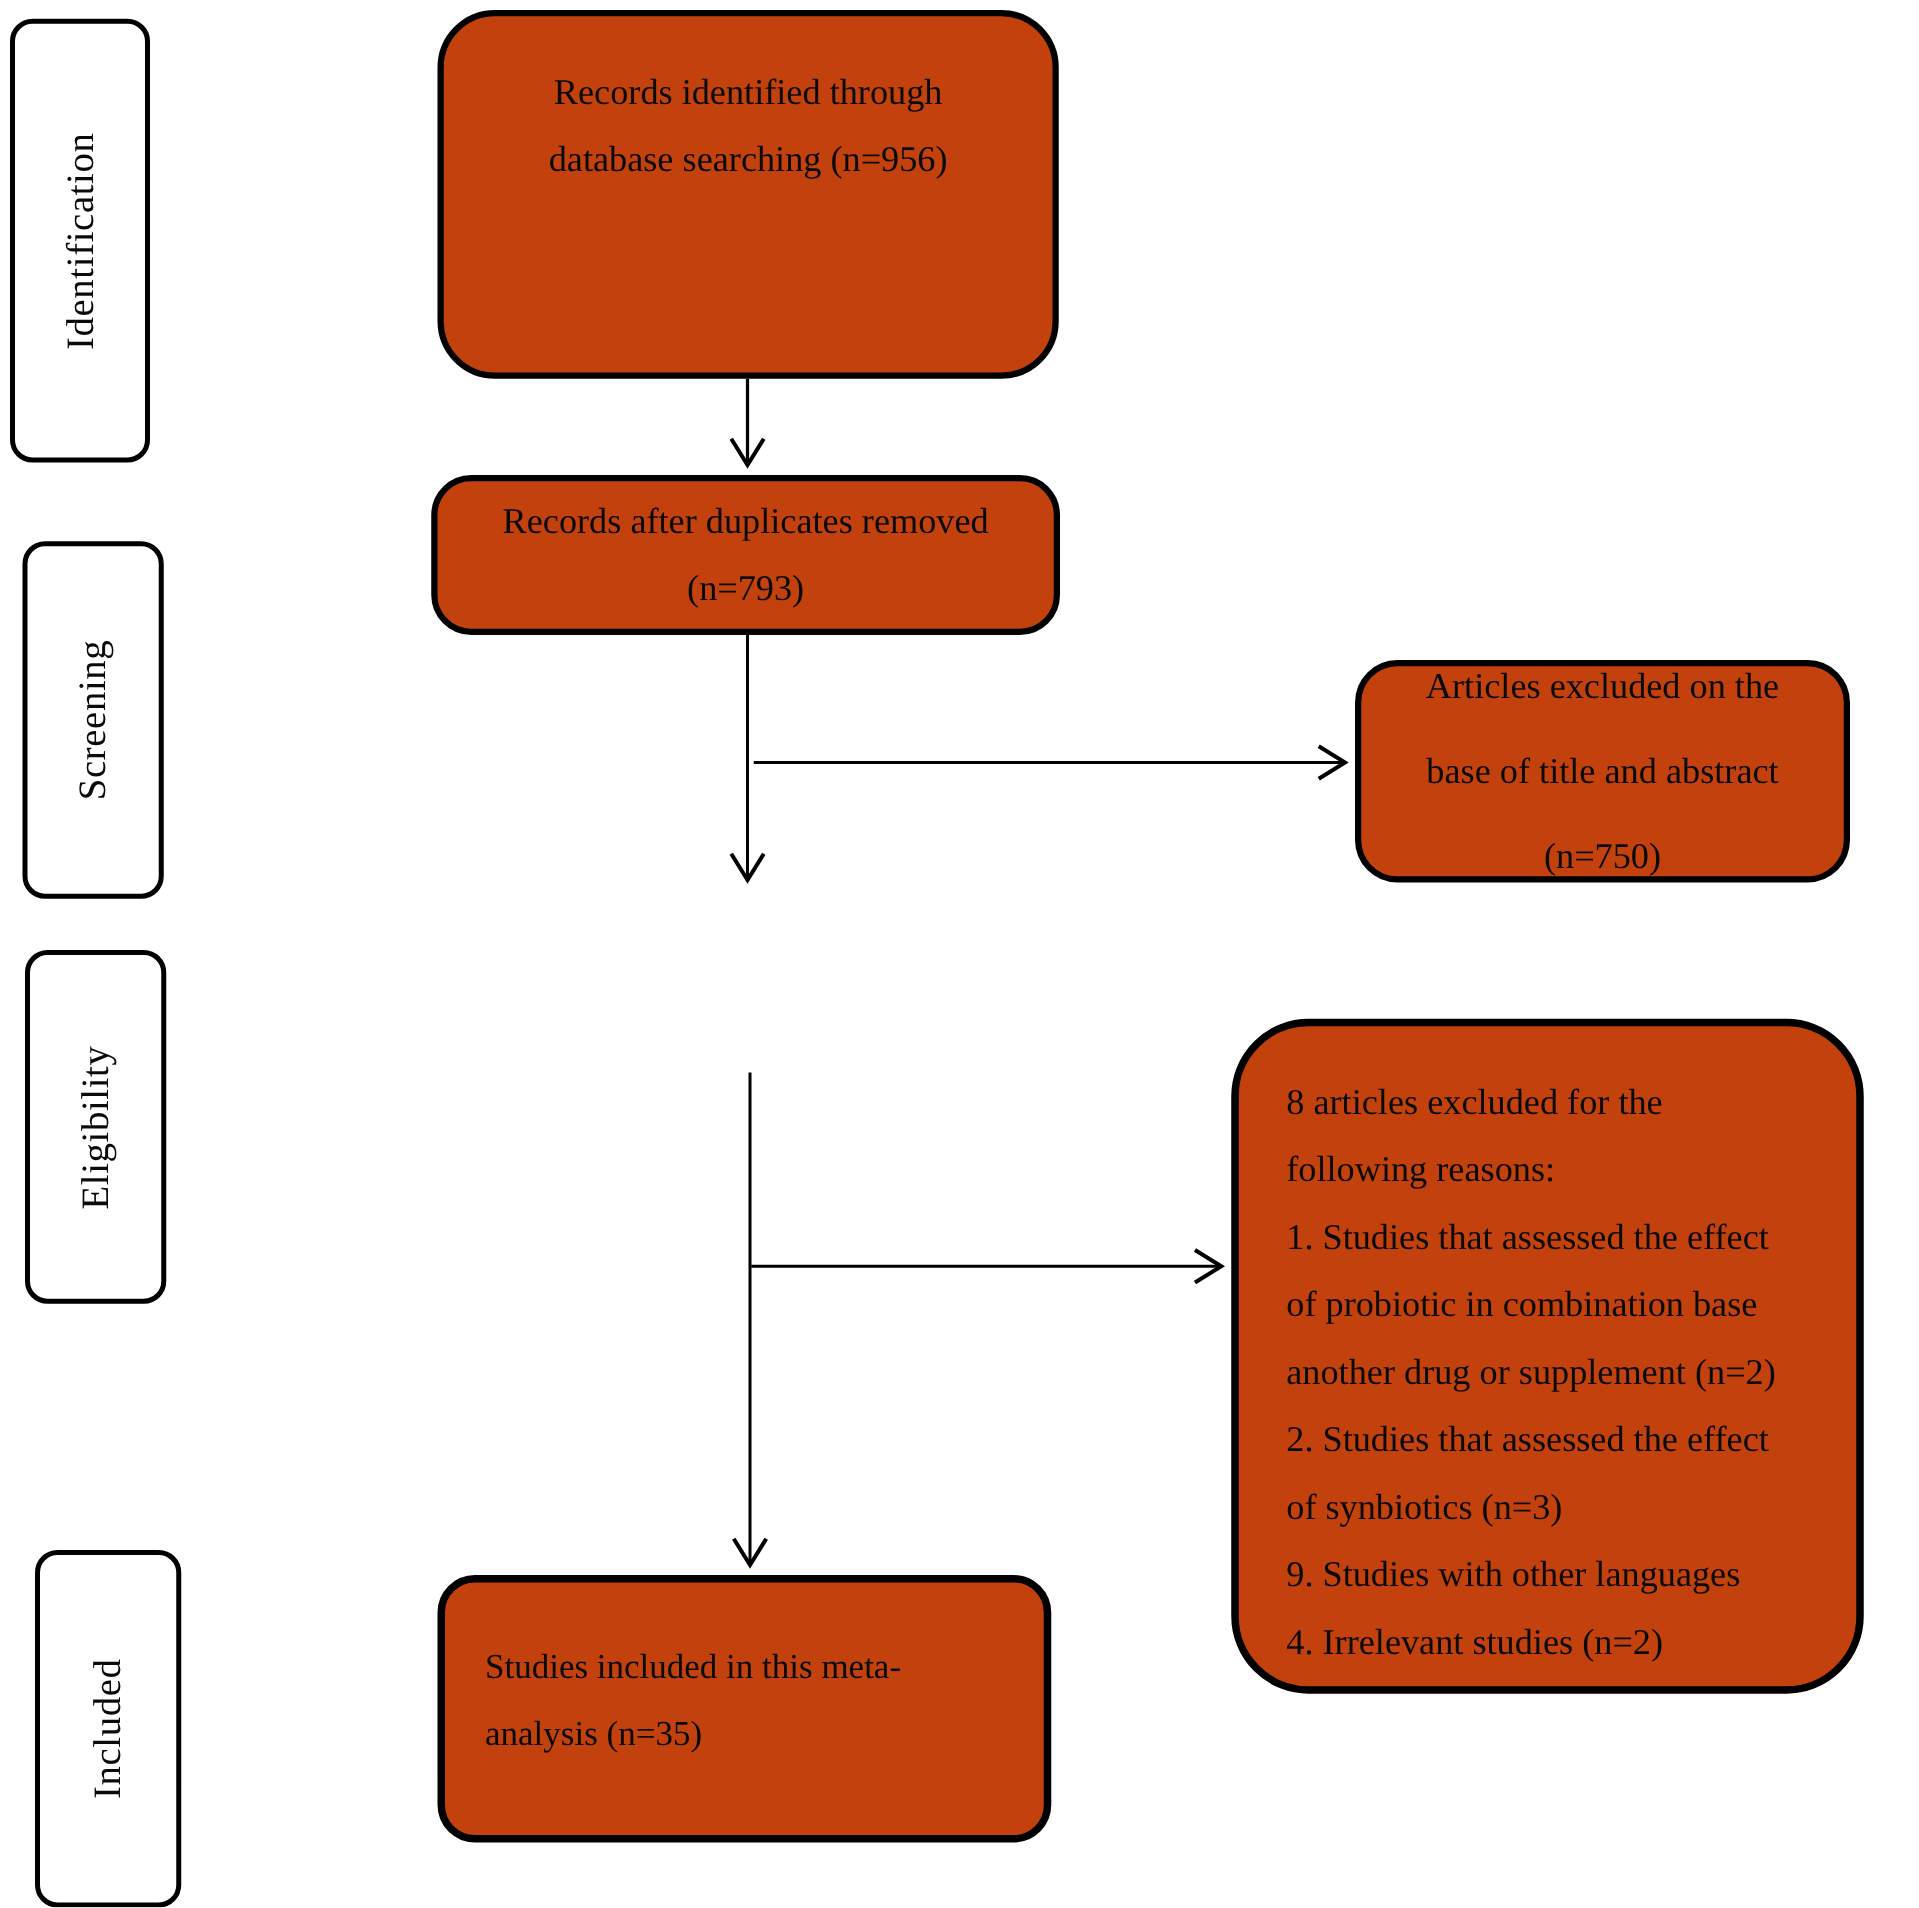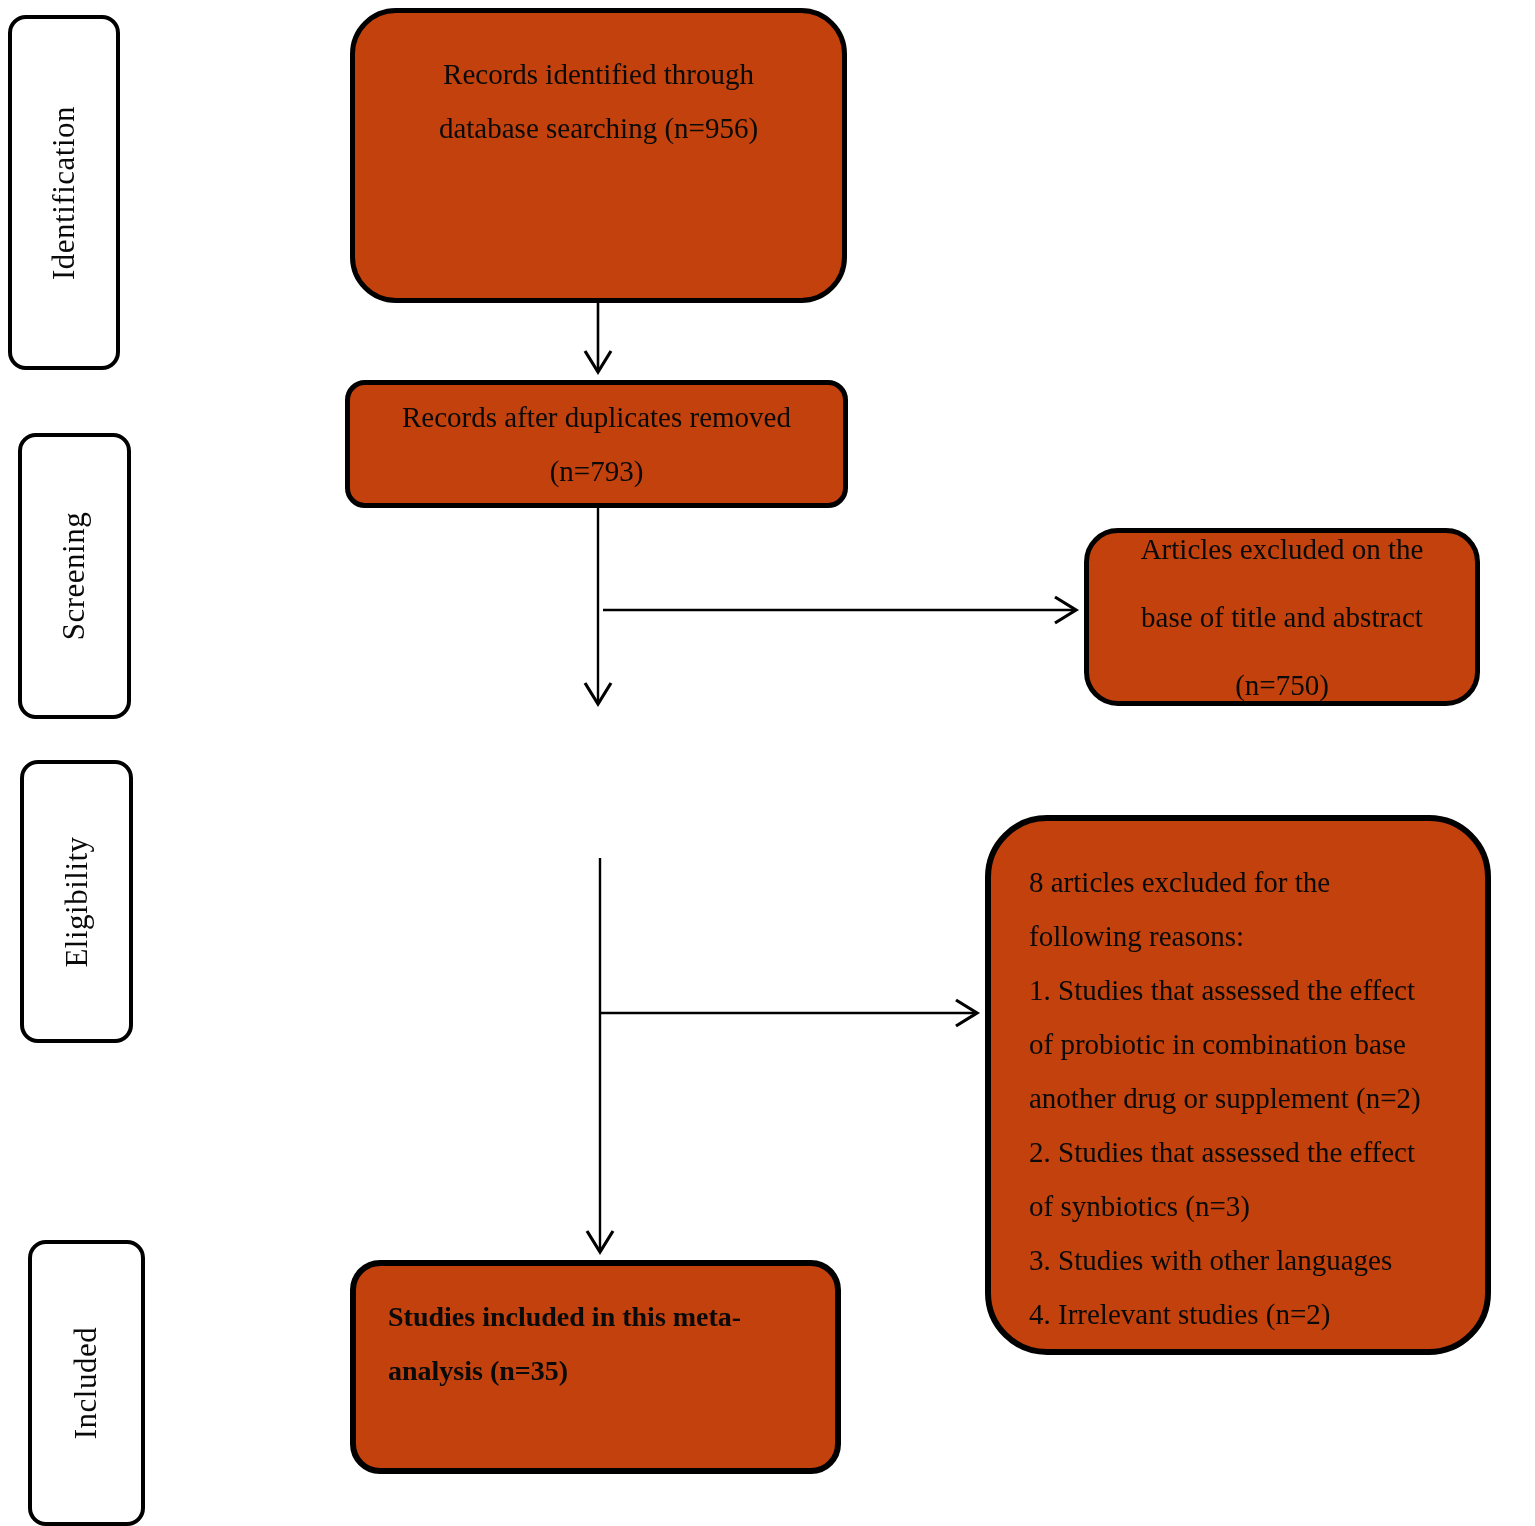--- a/index.html
+++ b/index.html
@@ -61,21 +61,21 @@
     display: block;
   }
   .line { white-space: nowrap; }
   #box-identified {
     left: 350px; top: 8px; width: 497px; height: 295px;
     border-radius: 46px;
     padding-top: 34px;
   }
   #box-duplicates {
     left: 345px; top: 380px; width: 503px; height: 128px;
-    border-radius: 20px;
+    border-radius: 32px;
   }
   #box-excluded-title {
     left: 1084px; top: 528px; width: 396px; height: 178px;
     border-radius: 34px;
     line-height: 49px;
     gap: 19px;
   }
   #box-fulltext {
     left: 372px; top: 712px; width: 461px; height: 144px;
     border-radius: 26px;
@@ -83,23 +83,22 @@
   #box-excluded-reasons {
     left: 985px; top: 815px; width: 506px; height: 540px;
     border-radius: 62px;
     border-width: 6px;
     padding: 34px 24px 0 38px;
   }
   #box-included-studies {
     left: 350px; top: 1260px; width: 491px; height: 214px;
     border-radius: 30px;
     border-width: 6px;
-    padding: 24px 24px 0 32px;
+    padding: 41px 24px 0 32px;
     font-size: 28px;
-    font-weight: bold;
   }
   #stage-identification { left: 8px;  top: 15px;   width: 104px; height: 347px; }
   #stage-screening      { left: 18px; top: 433px;  width: 105px; height: 278px; }
   #stage-eligibility    { left: 20px; top: 760px;  width: 105px; height: 275px; }
   #stage-included       { left: 28px; top: 1240px; width: 109px; height: 278px; }
 </style>
 </head>
 <body>
 
 <div class="canvas">
@@ -148,21 +147,21 @@
 
 
   <div class="flow-box left-aligned" id="box-excluded-reasons">
     <div class="line">8 articles excluded for the</div>
     <div class="line">following reasons:</div>
     <div class="line">1. Studies that assessed the effect</div>
     <div class="line">of probiotic in combination base</div>
     <div class="line">another drug or supplement (n=2)</div>
     <div class="line">2. Studies that assessed the effect</div>
     <div class="line">of synbiotics (n=3)</div>
-    <div class="line">3. Studies with other languages</div>
+    <div class="line">9. Studies with other languages</div>
     <div class="line">4. Irrelevant studies (n=2)</div>
   </div>
 
   <div class="flow-box left-aligned" id="box-included-studies">
     <div class="line">Studies included in this meta-</div>
     <div class="line">analysis (n=35)</div>
   </div>
 
 </div>
 

